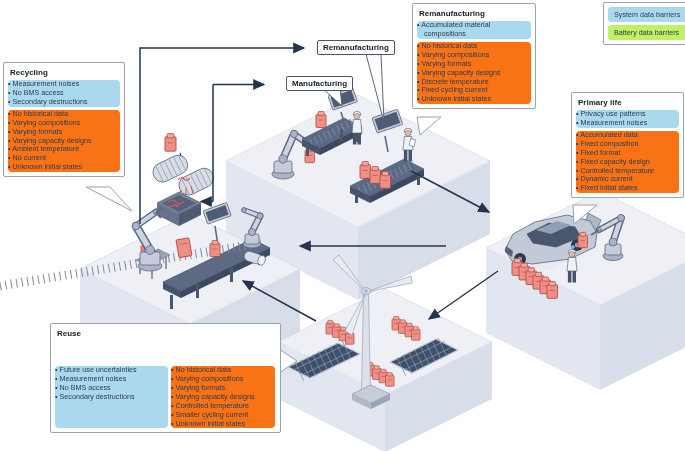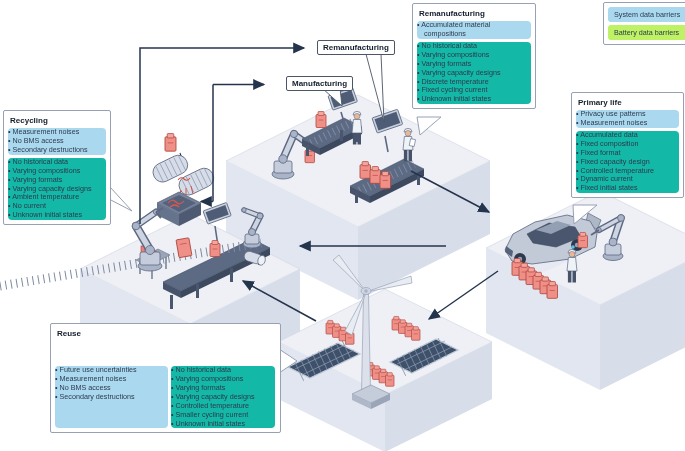--- a/index.html
+++ b/index.html
@@ -4,36 +4,36 @@
 <style>
   html,body{margin:0;padding:0;}
   body{width:685px;height:451px;position:relative;background:#fff;overflow:hidden;
        font-family:"Liberation Sans",sans-serif;}
   svg.fig{position:absolute;left:0;top:0;z-index:0;}
   .callout{position:absolute;z-index:2;background:#fff;border:1px solid #97a1b4;
            border-radius:2px;padding:4px;box-sizing:border-box;}
   .callout h4{font-size:8px;margin:1px 1px 3px 2px;color:#141e2b;letter-spacing:0;}
   .sec{border-radius:4px;padding:3px 5px 4px 5px;}
   .sec.blue{background:#aad9ef;margin-bottom:3px;}
-  .sec.yellow{background:#14b8a6;}
+  .sec.yellow{background:#f97316;}
   .callout ul{margin:0;padding:0;list-style:none;}
   .callout li{font-size:7.2px;line-height:1.24;color:#2c3a4e;padding-left:7px;text-indent:-7px;}
   .callout li::before{content:"• ";color:#1f3050;}
   .cols{display:flex;gap:3px;align-items:stretch;margin-top:28px;}
   .cols .sec{margin-bottom:0;}
   .cols .sec.blue{width:113px;}
   .cols .sec.yellow{width:104px;}
   .legend{position:absolute;z-index:2;left:603px;top:2px;width:99px;background:#fff;
           border:1px solid #97a1b4;border-radius:2px;padding:4px;box-sizing:border-box;}
   .pill{font-size:7.2px;color:#2c3a4e;padding:3px 6px;border-radius:3px;}
   .pill.blue{background:#aad9ef;margin-bottom:3px;}
   .pill.yellow{background:#bef264;}
   .tag{position:absolute;z-index:2;background:#fff;border:1.3px solid #4a5568;border-radius:2px;
        font-size:8px;font-weight:bold;color:#141e2b;padding:2px 5px;white-space:nowrap;}
-  #recycling-box{left:3px;top:62px;width:108px;margin-top:48px;}
+  #recycling-box{left:3px;top:62px;width:122px;}
   #remanufacturing-box{left:412px;top:3px;width:124px;}
   #primary-box{left:571px;top:92px;width:113px;}
   #reuse-box{left:50px;top:323px;width:231px;}
   #tag-manufacturing{left:286px;top:76px;}
   #tag-remanufacturing{left:317px;top:40px;}
 </style>
 </head>
 <body>
 
 <svg class="fig" width="685" height="451" viewBox="0 0 685 451">

